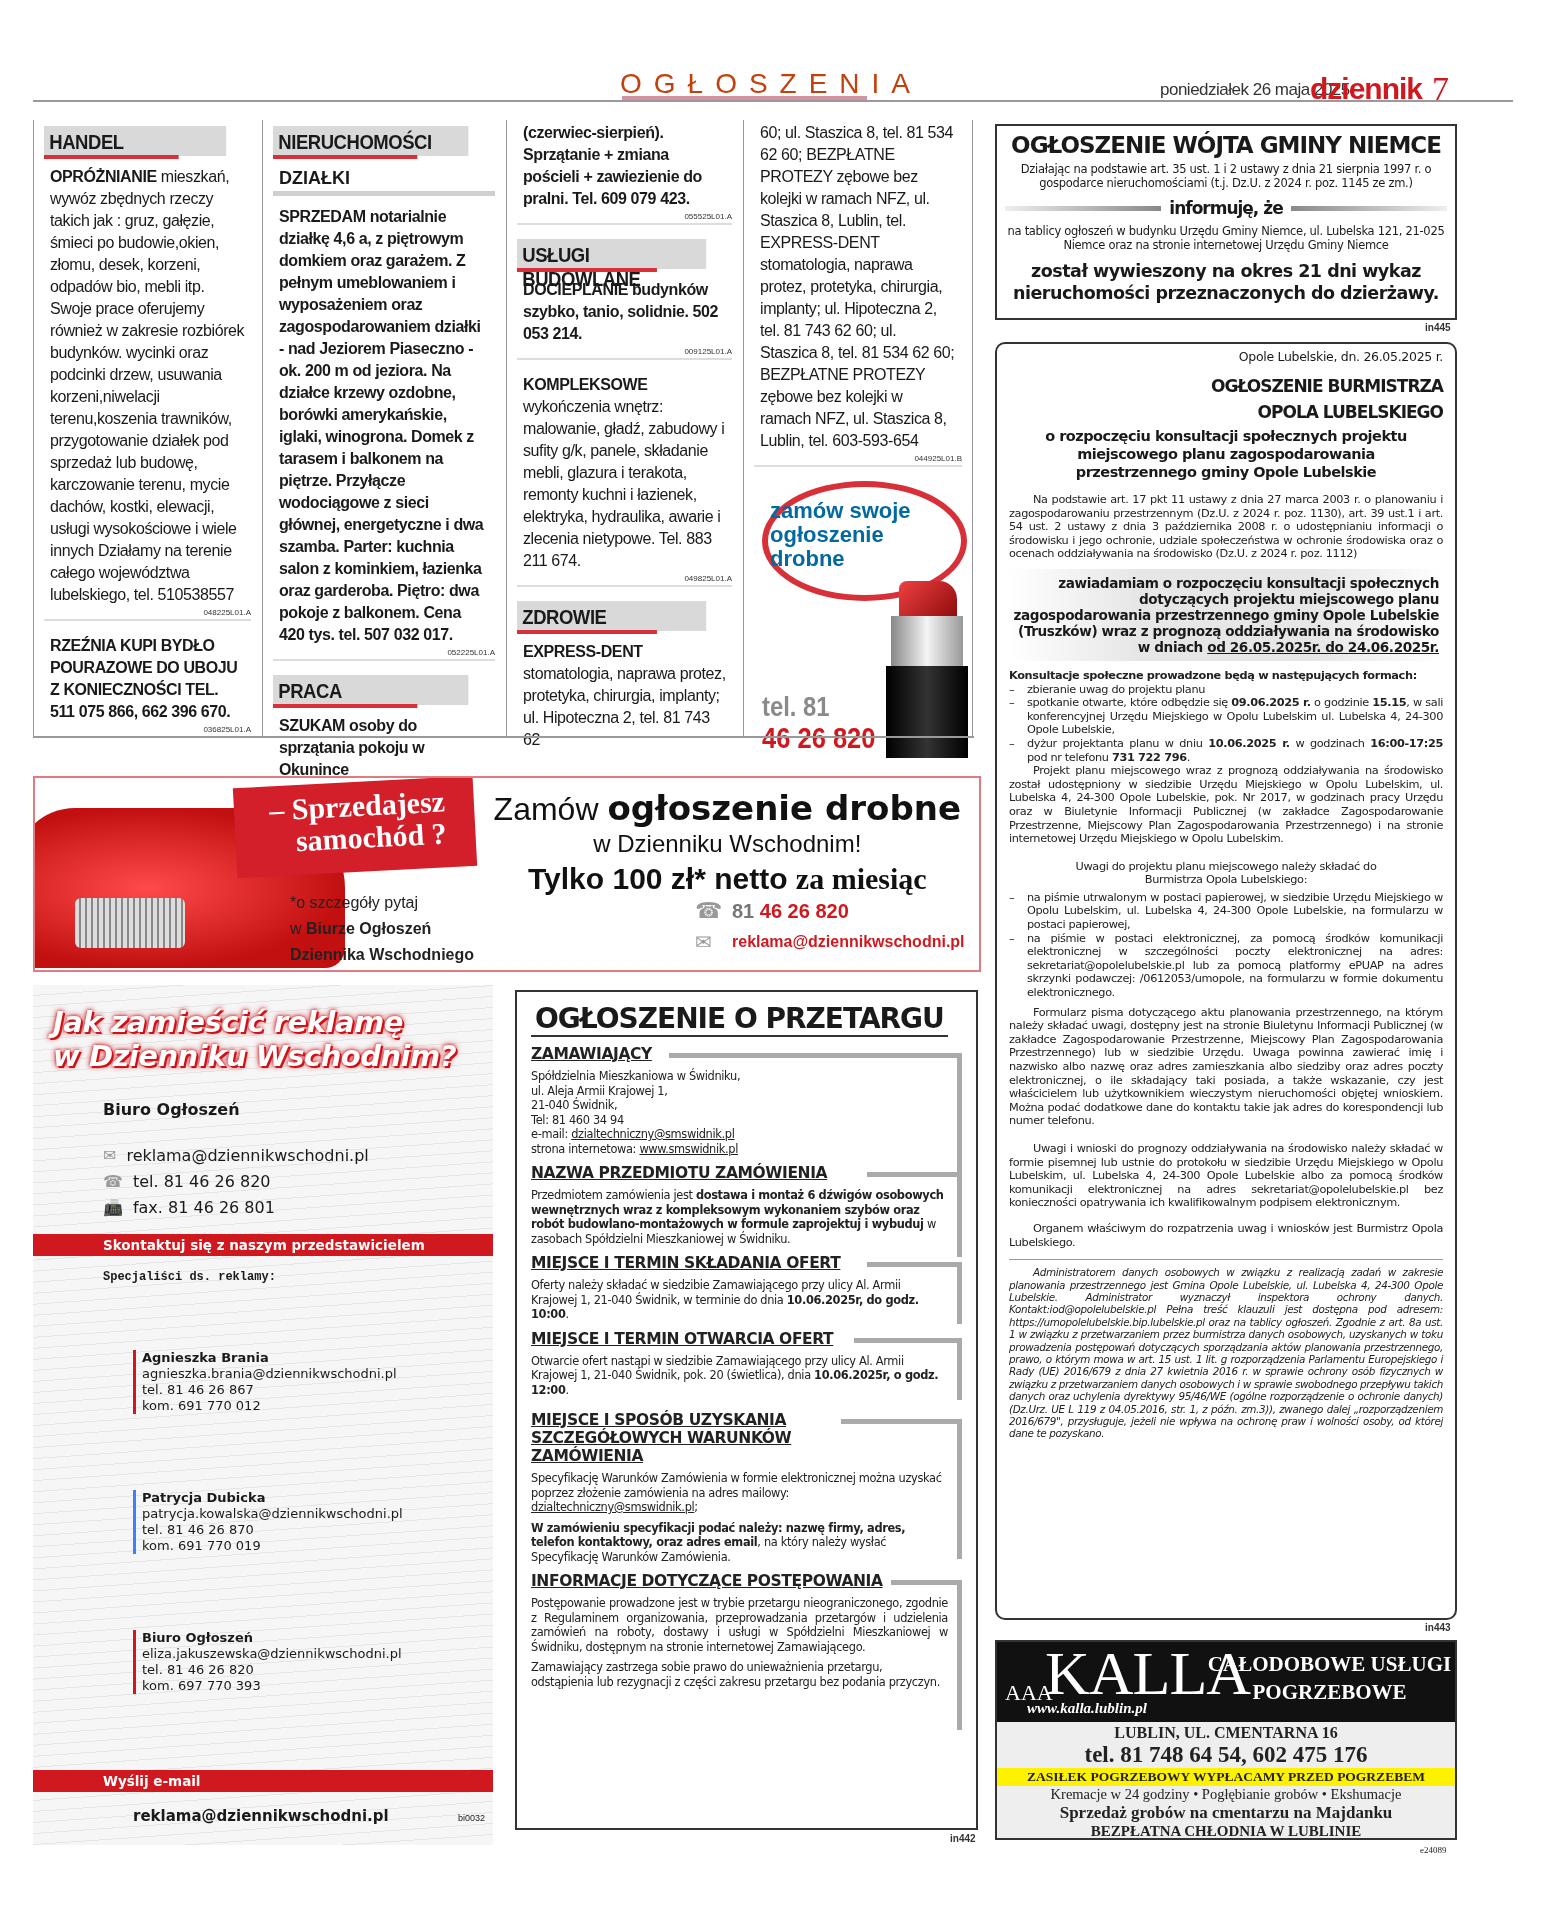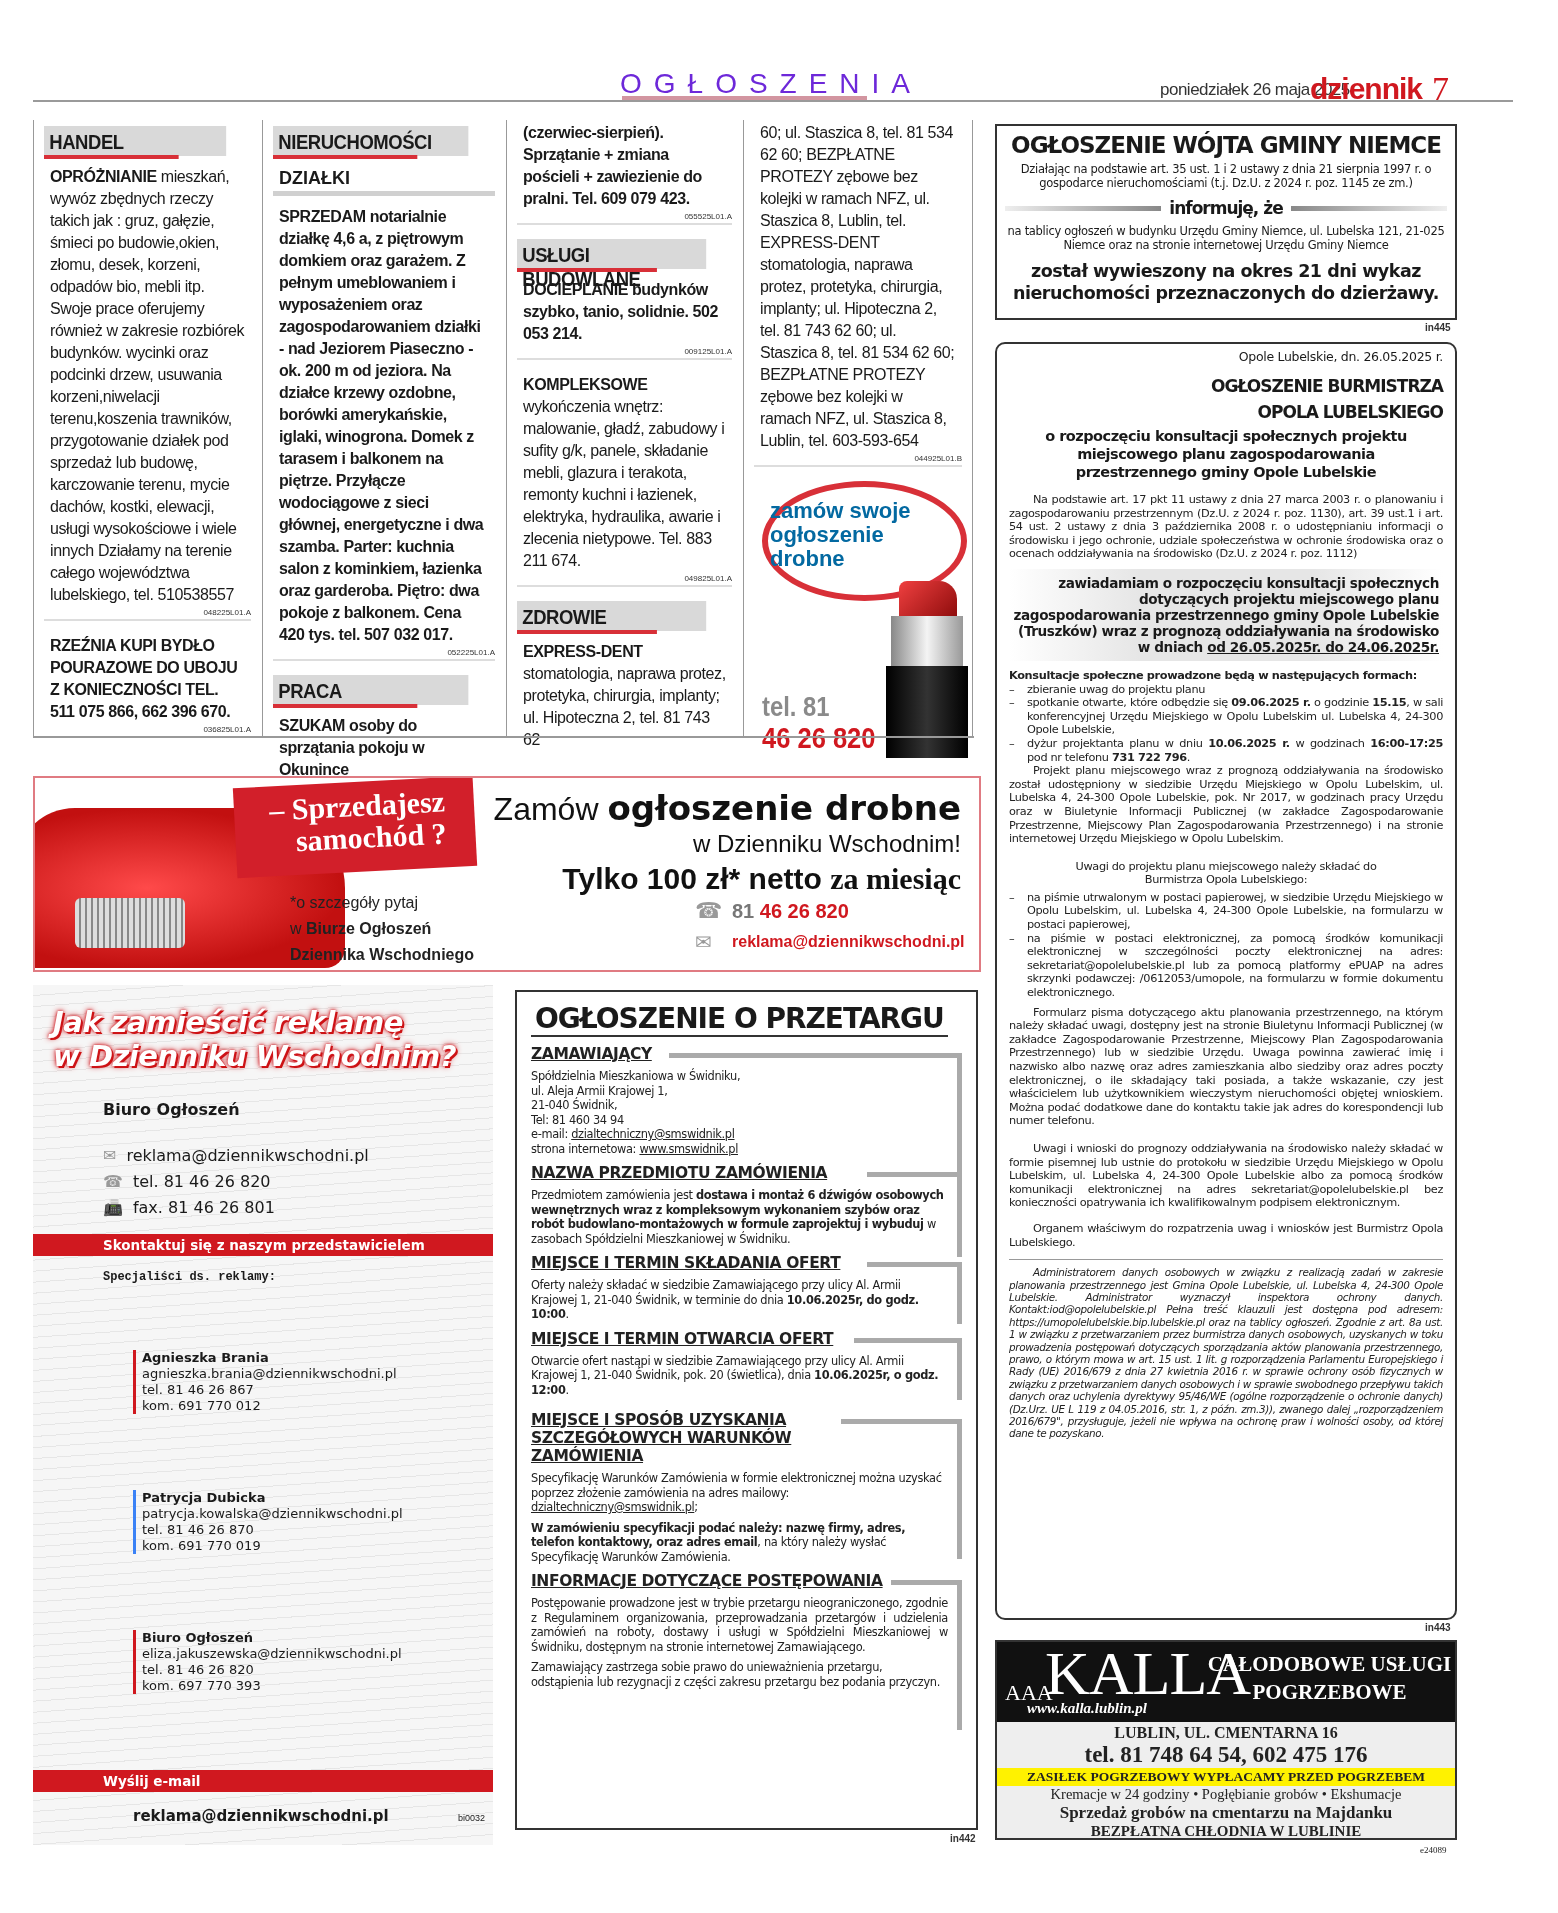--- a/index.html
+++ b/index.html
@@ -1,20 +1,20 @@
 <!DOCTYPE html>
 <html><head>
 <meta charset="utf-8">
 <style>
 *{box-sizing:border-box;margin:0;padding:0}
 body{width:1558px;height:1913px;background:#fff;font-family:"Liberation Sans",sans-serif;color:#1a1a1a;position:relative;overflow:hidden}
 .abs{position:absolute}
 
 #hdr-line{left:33px;top:100px;width:1480px;height:2px;background:#9a9a9a}
-#hdr-title{left:620px;top:68px;font-size:28px;letter-spacing:12px;color:#6d28d9;font-weight:300}
+#hdr-title{left:620px;top:68px;font-size:28px;letter-spacing:12px;color:#c2410c;font-weight:300}
 #hdr-bar{left:622px;top:96px;width:245px;height:6px;background:#d295a0}
 #hdr-date{left:1160px;top:80px;font-size:17px;color:#333;letter-spacing:-0.5px}
 #hdr-logo{left:1310px;top:72px;font-size:30px;font-weight:bold;color:#d0181f;font-family:"Liberation Sans",sans-serif;letter-spacing:-1px}
 #hdr-page{left:1432px;top:70px;font-size:34px;color:#d0181f;font-family:"Liberation Serif",serif}
 
 .col{position:absolute;top:120px;height:616px;border-left:1px solid #999}
 .col-body{padding:0 10px}
 .sec-head{background:#d9d9d9;height:30px;margin:6px 0 10px;position:relative;font-family:"Liberation Sans",sans-serif;font-weight:bold;font-size:21px;padding:4px 6px;letter-spacing:-0.5px;color:#1a1a1a;transform:scaleX(.88);transform-origin:left}
 .sec-head::after{content:"";position:absolute;left:0;bottom:-3px;width:74%;height:4px;background:#d83038}
 .sub-head{font-weight:bold;font-size:18px;padding:2px 6px;border-bottom:5px solid #d0d0d0;margin:8px 0 10px}
@@ -162,21 +162,21 @@
   <div style="position:absolute;left:200px;top:4px;width:240px;height:90px;background:#d21f2a;transform:rotate(-3deg)"></div>
   <div style="position:absolute;left:235px;top:12px;color:#fff;font-family:'Liberation Serif',serif;font-weight:bold;font-size:30px;line-height:32px;text-align:right;transform:rotate(-3deg)">
     <div>– Sprzedajesz</div>
       <div>samochód ?</div>
   </div>
   <div style="position:absolute;left:255px;top:112px;font-size:16px;line-height:26px;color:#222">
     <div>*o szczegóły pytaj</div>
     <div><span>w </span><b>Biurze Ogłoszeń</b></div>
     <div style="font-weight:bold">Dziennika Wschodniego</div>
   </div>
-  <div style="position:absolute;right:18px;top:10px;text-align:right;color:#111">
+  <div style="position:absolute;right:18px;top:10px;text-align:center;color:#111">
     <div style="font-size:32px"><span>Zamów </span><b style="font-size:34px;font-family:'DejaVu Sans',sans-serif">ogłoszenie drobne</b></div>
     <div style="font-size:24px;margin-top:2px">w Dzienniku Wschodnim!</div>
     <div style="font-size:30px;margin-top:4px"><b>Tylko 100 zł* netto</b> <span style="font-family:'Liberation Serif',serif;font-weight:bold">za miesiąc</span></div>
   </div>
   <div style="position:absolute;left:660px;top:120px;font-size:22px;color:#999">☎</div>
   <div style="position:absolute;left:697px;top:122px;font-size:20px;font-weight:bold"><span style="color:#777">81 </span><span style="color:#d0181f">46 26 820</span></div>
   <div style="position:absolute;left:660px;top:152px;font-size:20px;color:#999">✉</div>
   <div style="position:absolute;left:697px;top:155px;font-size:16px;font-weight:bold;color:#d0181f">reklama@dziennikwschodni.pl</div>
 </div>
 

